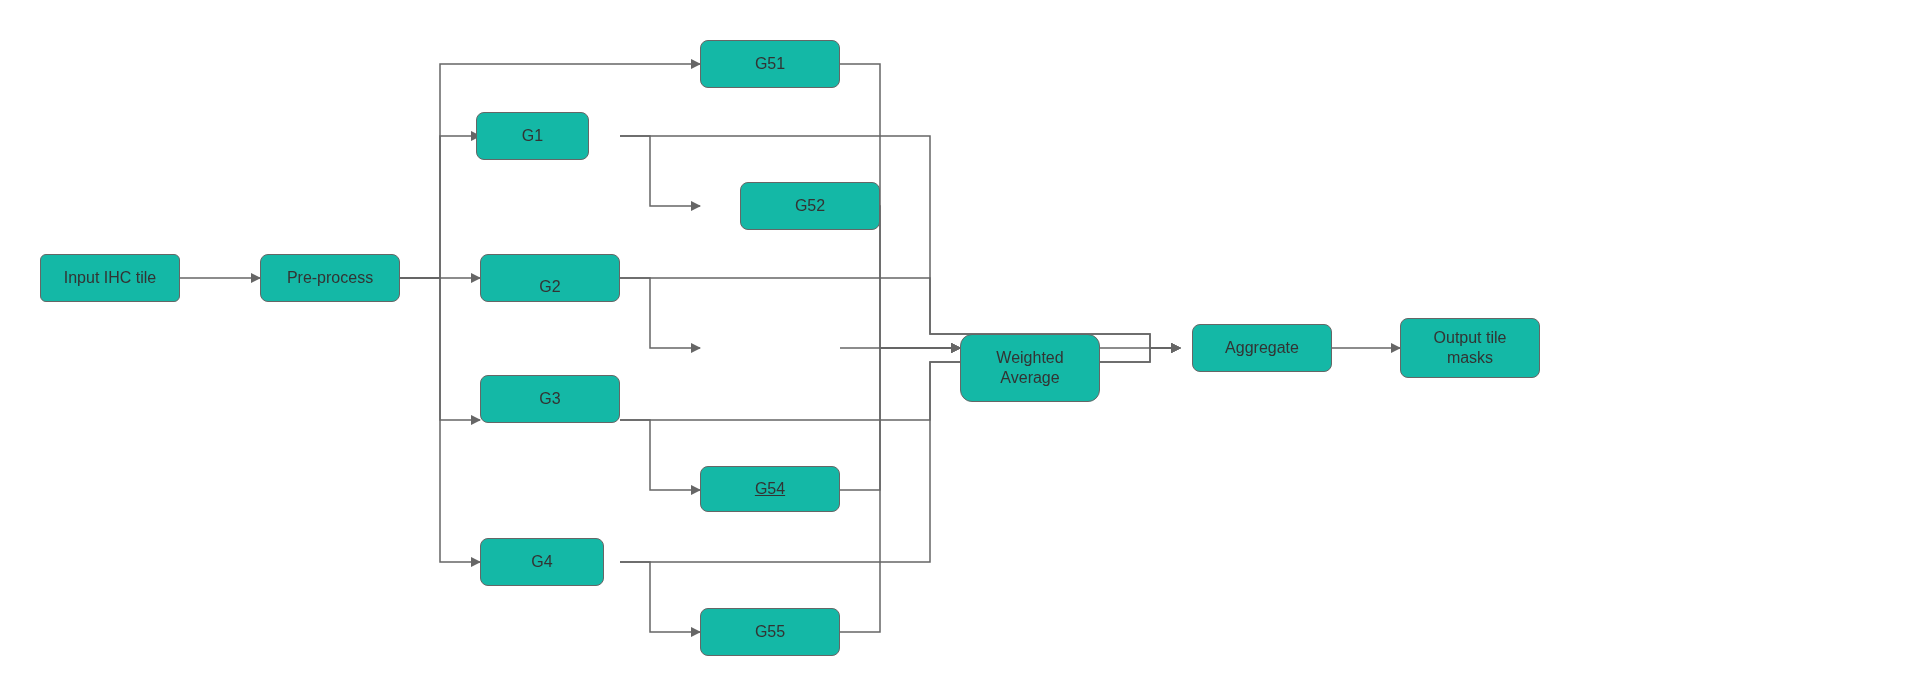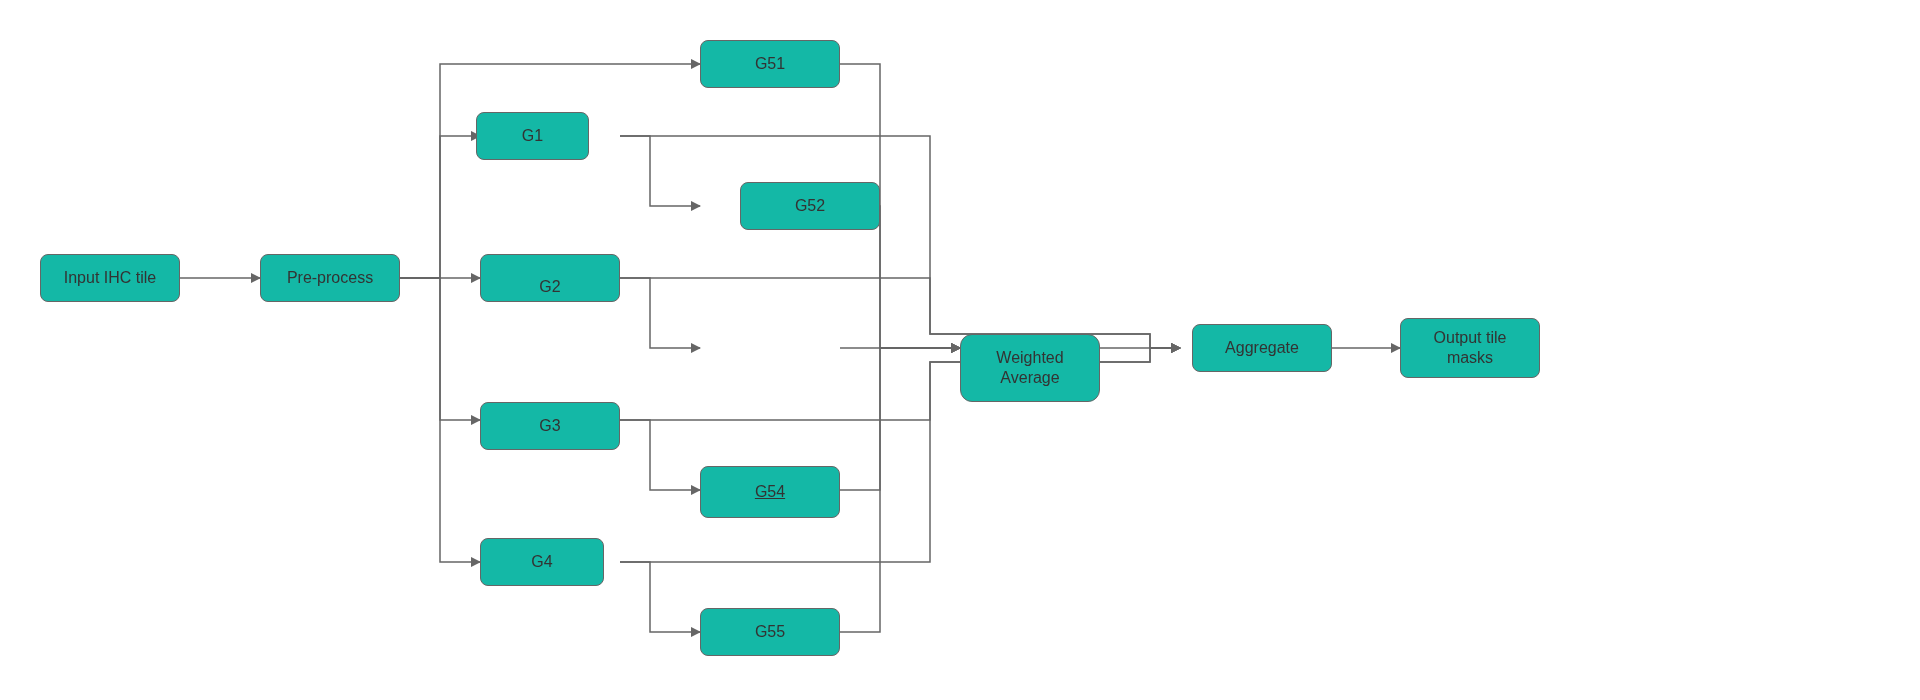--- a/index.html
+++ b/index.html
@@ -66,45 +66,45 @@
         <path d="M 840 64 L 880 64 L 880 348 L 960 348" marker-end="url(#arrow)"></path>
         <path d="M 840 206 L 880 206 L 880 348 L 960 348" marker-end="url(#arrow)"></path>
         <path d="M 840 348 L 880 348 L 880 348 L 960 348" marker-end="url(#arrow)"></path>
         <path d="M 840 490 L 880 490 L 880 348 L 960 348" marker-end="url(#arrow)"></path>
         <path d="M 840 632 L 880 632 L 880 348 L 960 348" marker-end="url(#arrow)"></path>
         <path d="M 1100 348 L 1180 348" marker-end="url(#arrow)"></path>
         <path d="M 1320 348 L 1400 348" marker-end="url(#arrow)"></path>
       </g>
 </svg>
 
-<div class="node" style="left: 40px; top: 254px; width: 140px; height: 48px;">
+<div class="node" style="left: 40px; top: 254px; width: 140px; height: 48px; border-radius: 6px;">
       <span>Input IHC tile</span>
     </div>
 <div class="node" style="left: 260px; top: 254px; width: 140px; height: 48px;">
       <span>Pre-process</span>
     </div>
 <div class="node" style="left: 476px; top: 112px; width: 113px; height: 48px;">
       <span>G1</span>
     </div>
 <div class="node" style="left: 480px; top: 254px; width: 140px; height: 48px; align-items: flex-end;">
       <span>G2</span>
     </div>
-<div class="node" style="left: 480px; top: 402px; width: 140px; height: 48px;">
+<div class="node" style="left: 480px; top: 375px; width: 140px; height: 48px;">
       <span>G3</span>
     </div>
 <div class="node" style="left: 480px; top: 538px; width: 124px; height: 48px;">
       <span>G4</span>
     </div>
 <div class="node" style="left: 700px; top: 40px; width: 140px; height: 48px;">
       <span>G51</span>
     </div>
 <div class="node" style="left: 700px; top: 182px; width: 140px; height: 48px; margin-left: 40px;">
       <span>G52</span>
     </div>
-<div class="node" style="left: 700px; top: 466px; width: 140px; height: 52px; text-decoration: underline;">
+<div class="node" style="left: 700px; top: 466px; width: 140px; height: 46px; text-decoration: underline;">
       <span>G54</span>
     </div>
 <div class="node" style="left: 700px; top: 608px; width: 140px; height: 48px; text-align: center;">
       <span>G55</span>
     </div>
 <div class="node" style="left: 960px; top: 334px; width: 140px; height: 68px; border-radius: 12px;">
       <span>Weighted
 Average</span>
     </div>
 <div class="node" style="left: 1180px; top: 324px; width: 140px; height: 48px; margin-left: 12px;">

